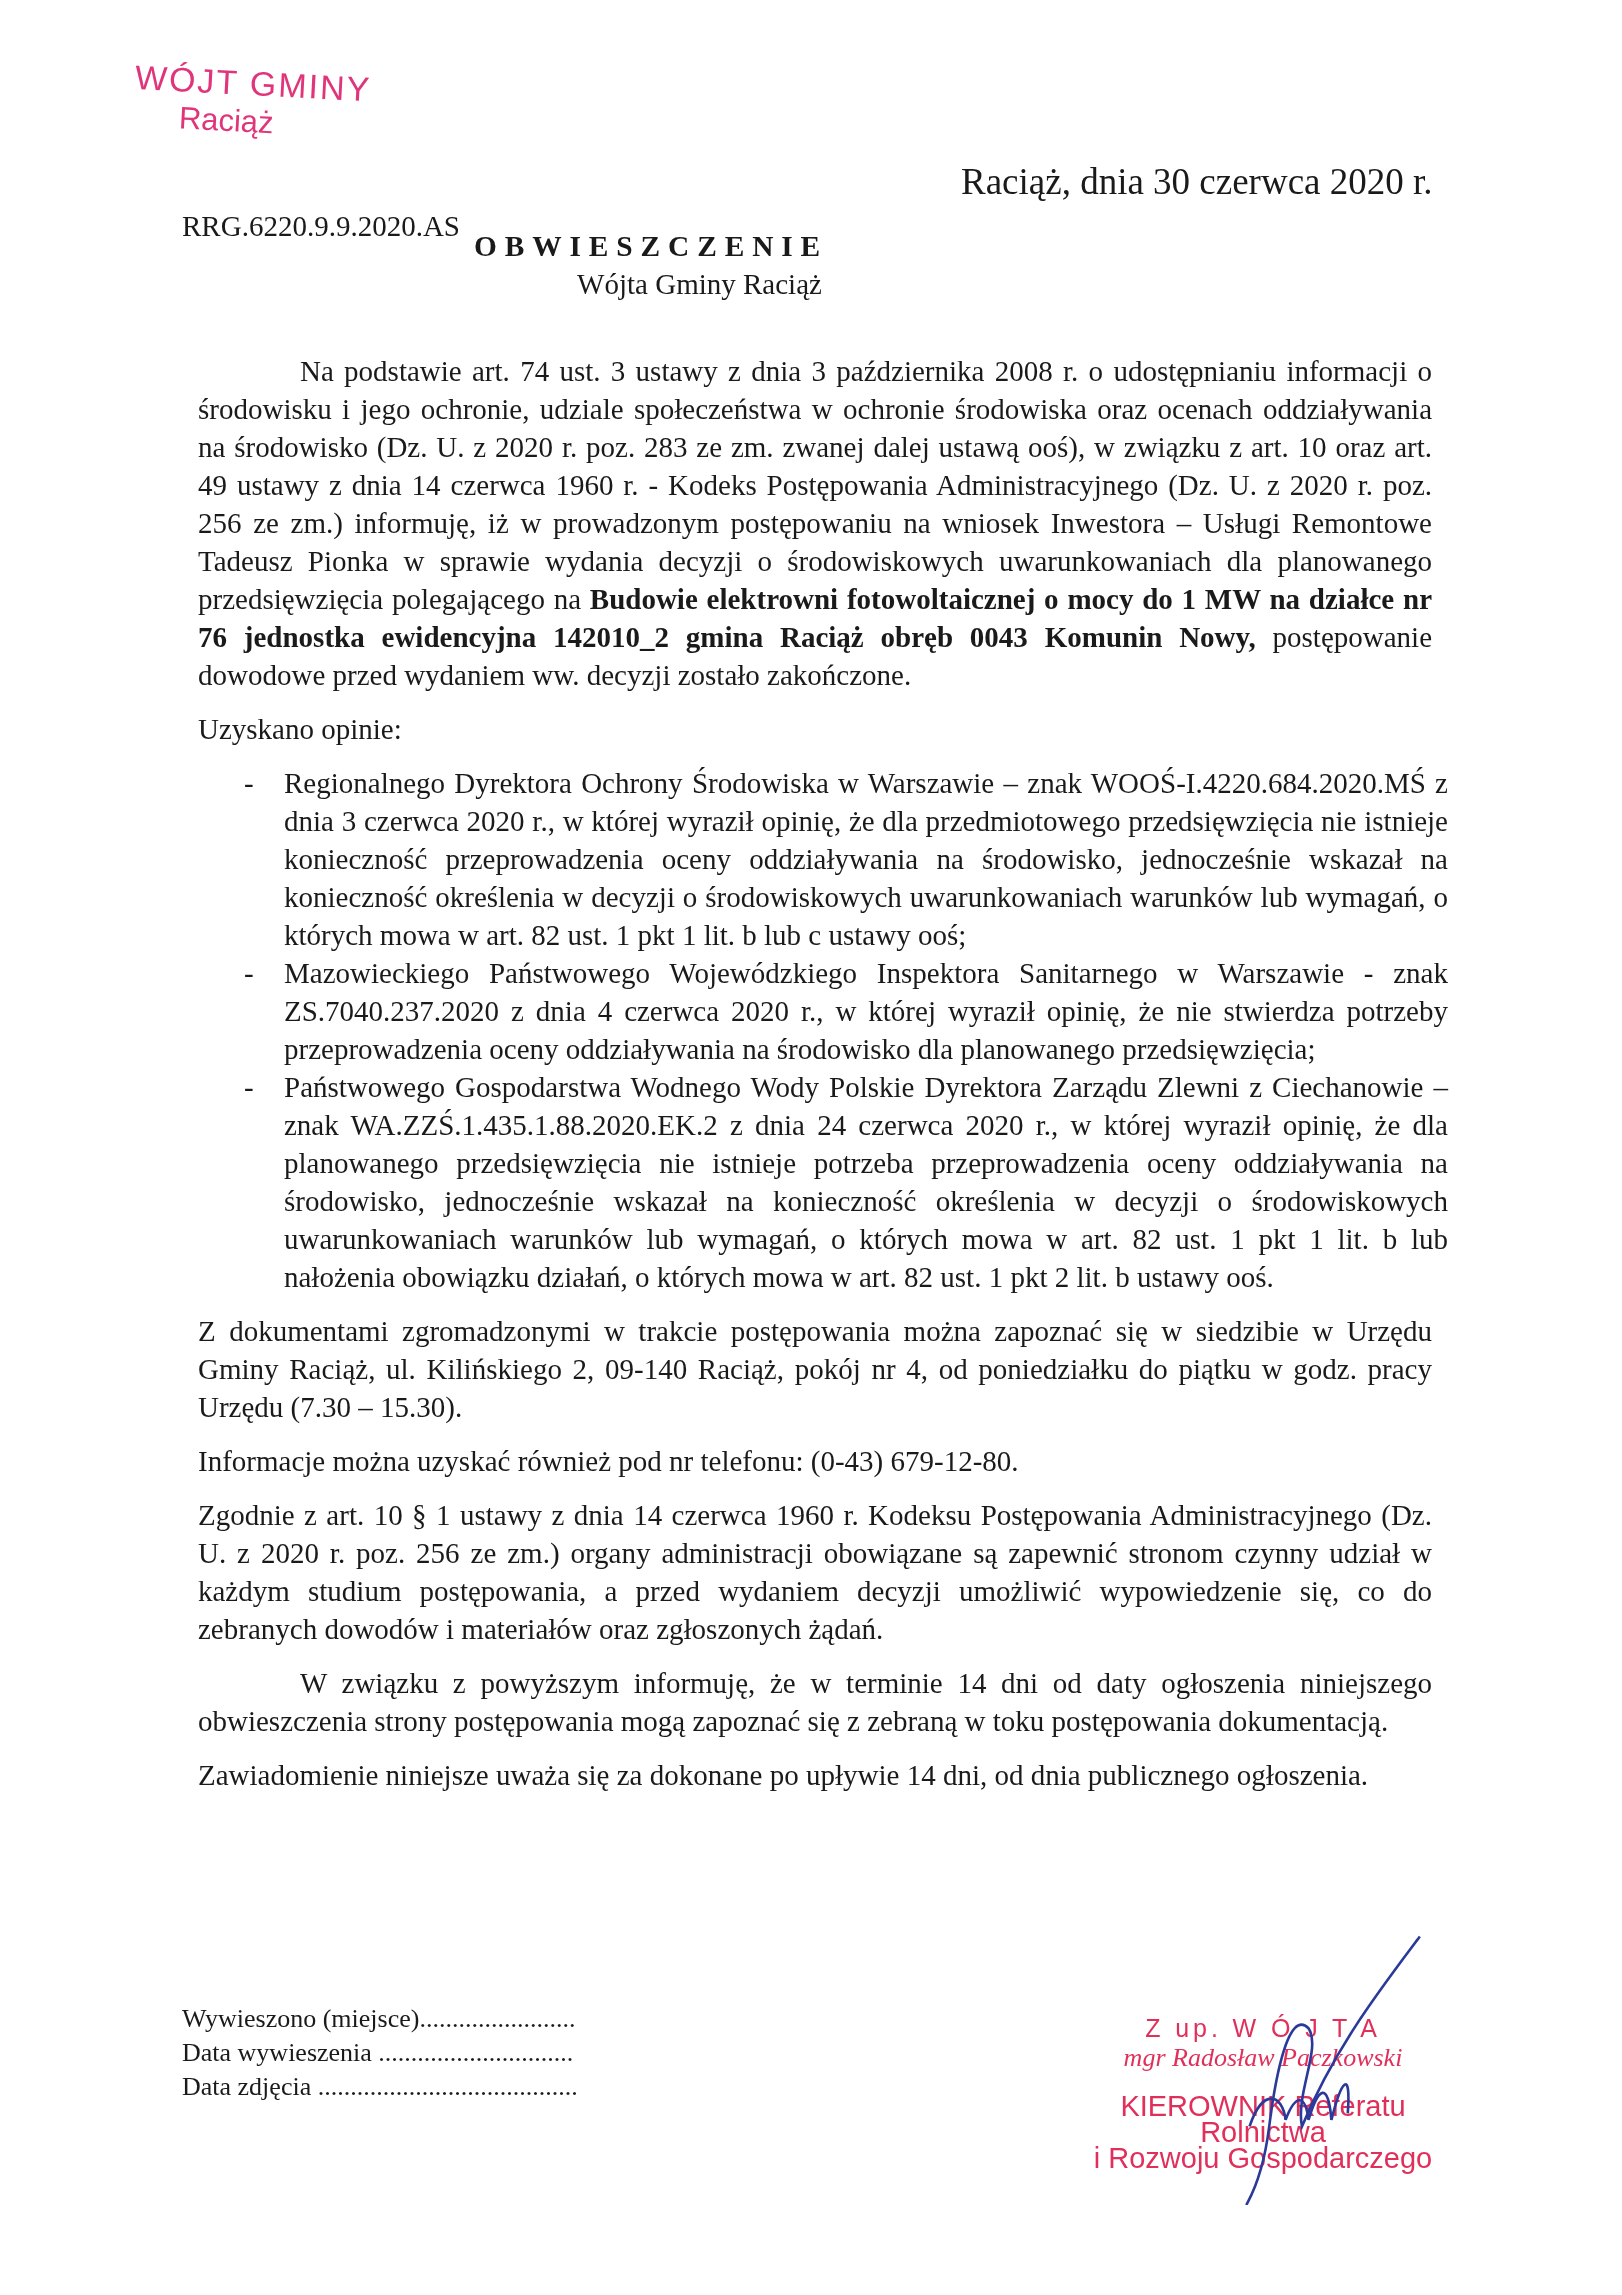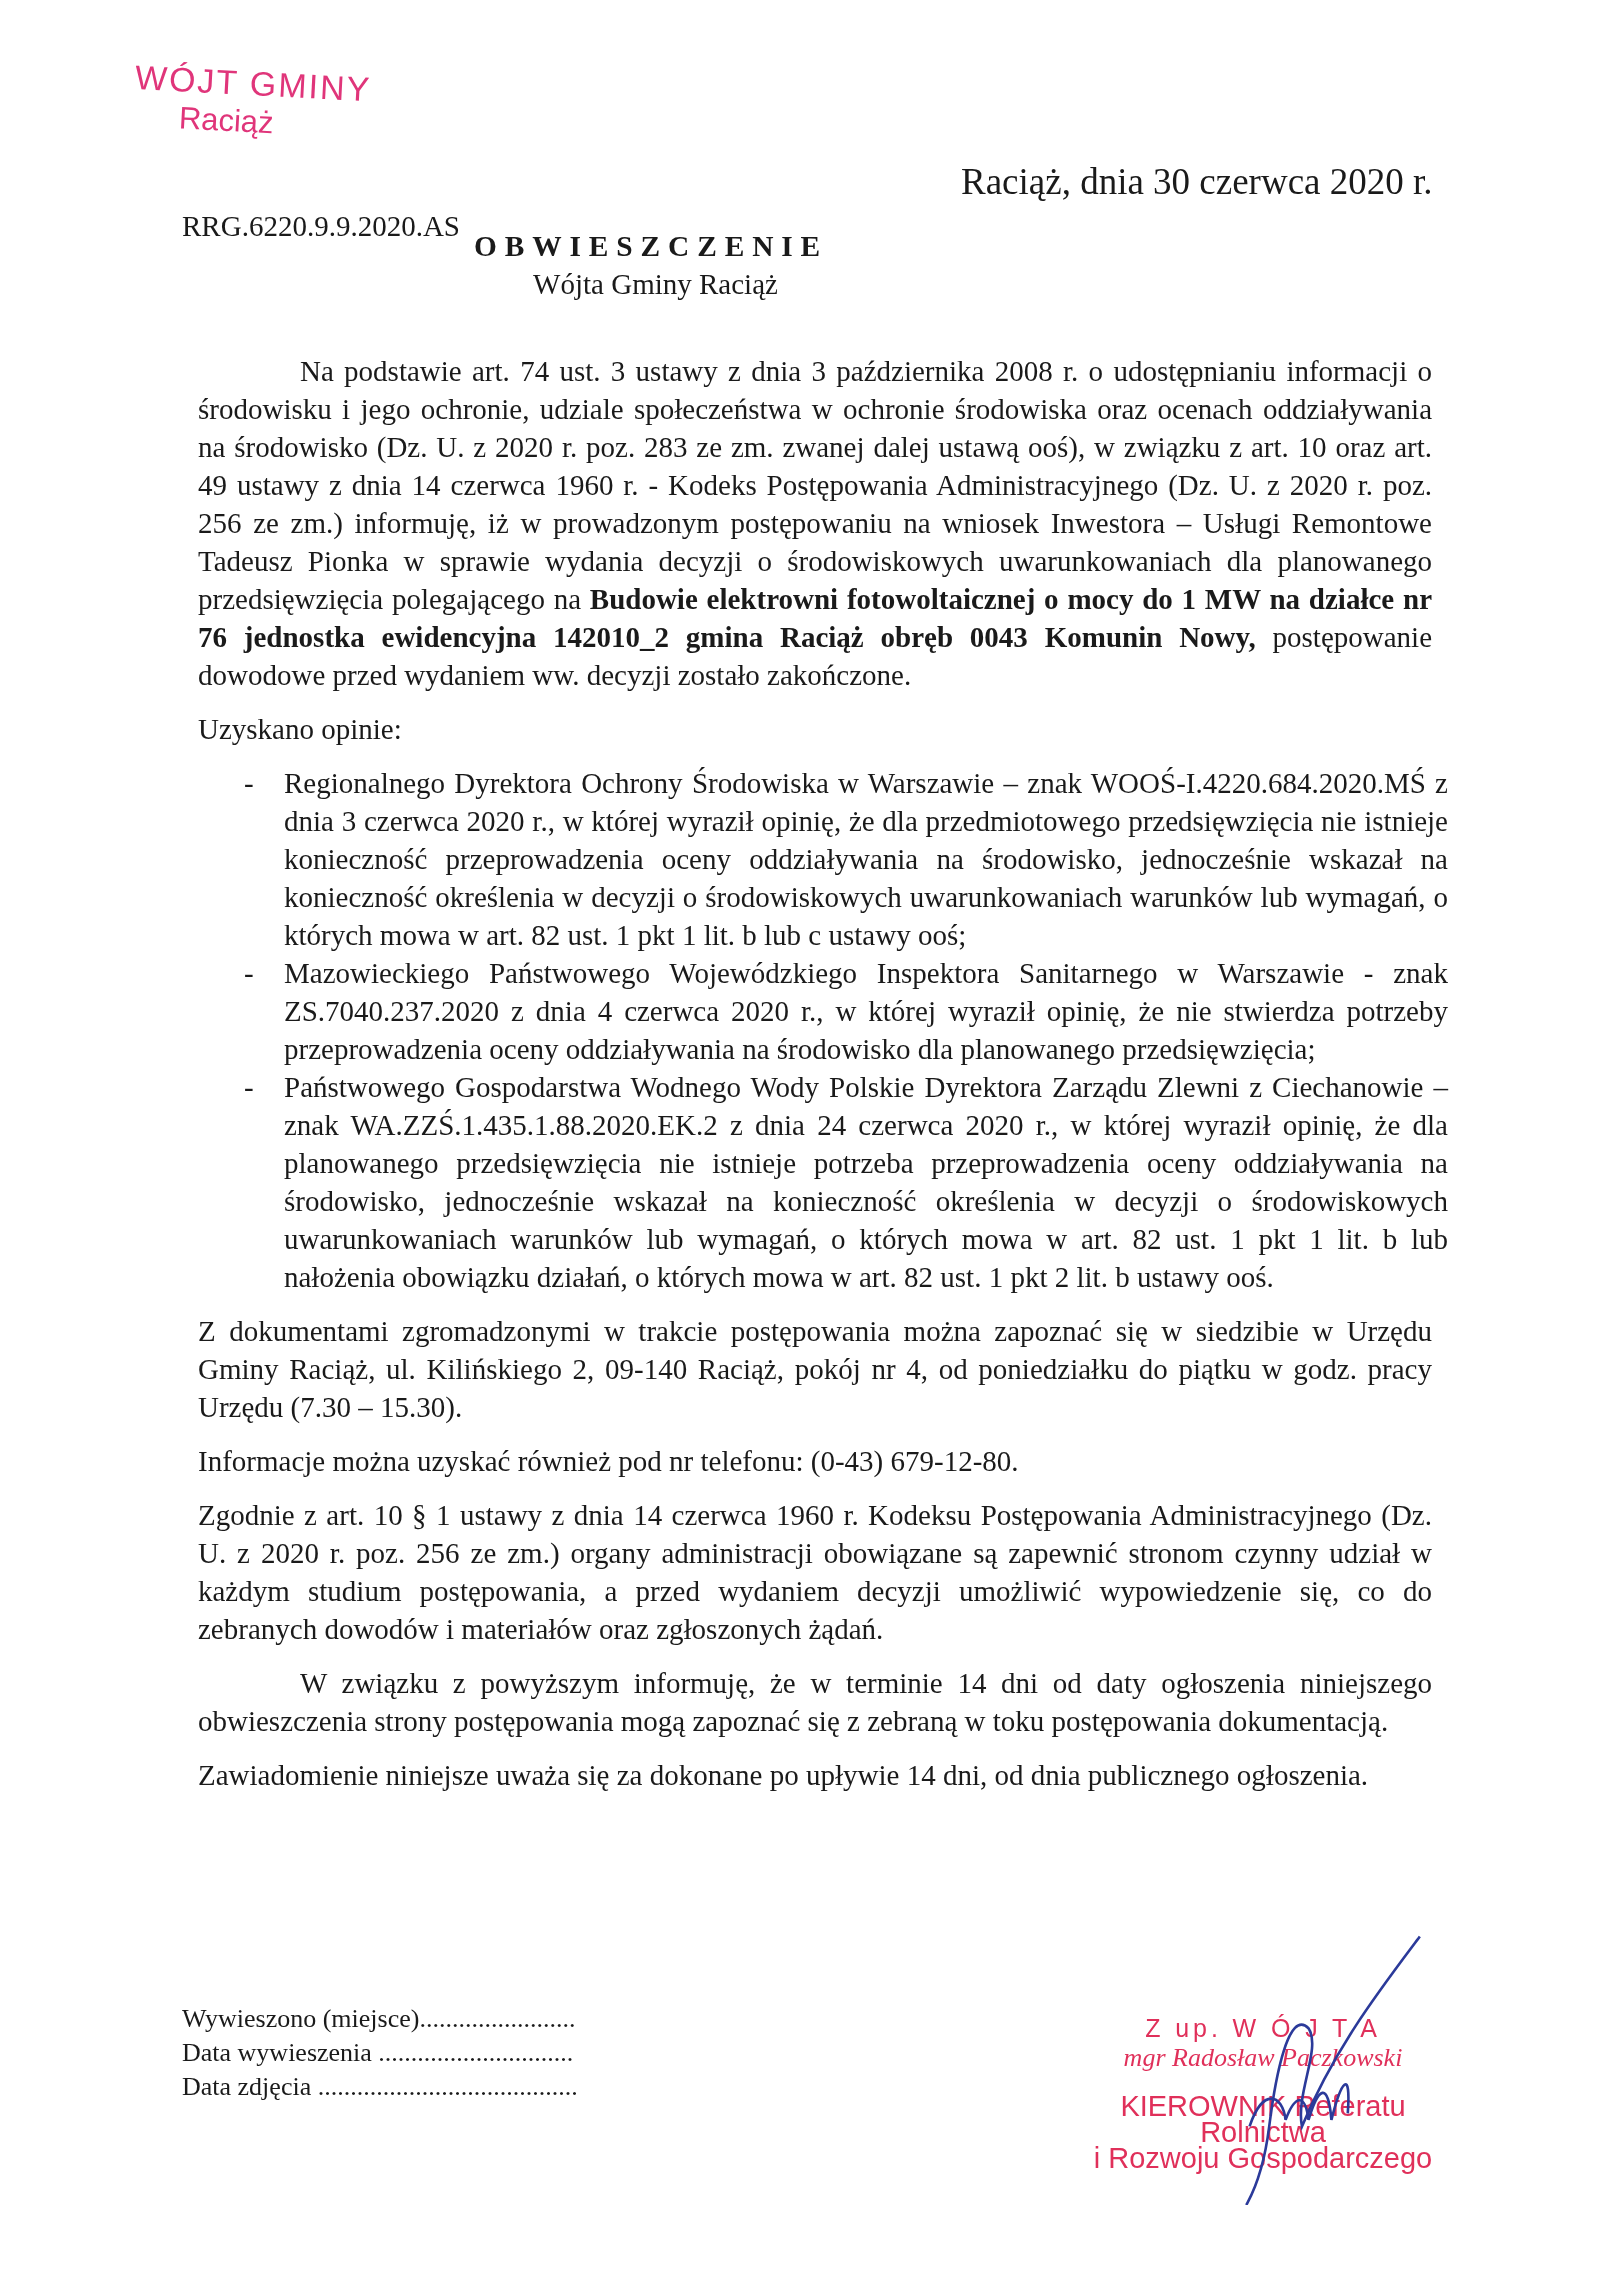--- a/index.html
+++ b/index.html
@@ -17,20 +17,21 @@
   .stamp-top .l2 { font-size: 31px; margin-left: 46px; line-height: 37px; }
   .ref { position: absolute; left: 182px; top: 191px; font-size: 29px; margin-top: 19px; }
   .place-date { position: absolute; left: 961px; top: 160px; font-size: 37px; }
   .title {
     position: absolute; left: 0; width: 1302px; top: 230px; text-align: center;
     font-weight: bold; font-size: 29.4px; letter-spacing: 7.9px;
   }
   .subtitle {
     position: absolute; left: 0; width: 1311px; top: 268px; text-align: center;
     font-size: 29px;
+    padding-left: 44px;
   }
   .body {
     position: absolute; left: 182px; width: 1266px; top: 336px;
     font-size: 29px; line-height: 38px; text-align: justify;
   }
   .body p { margin: 16px; }
   .indent { text-indent: 102px; }
   .bold { font-weight: bold; }
   .bullets { margin: 0; padding: 0; list-style: none; }
   .bullets li { position: relative; padding-left: 102px; text-align: justify; }

